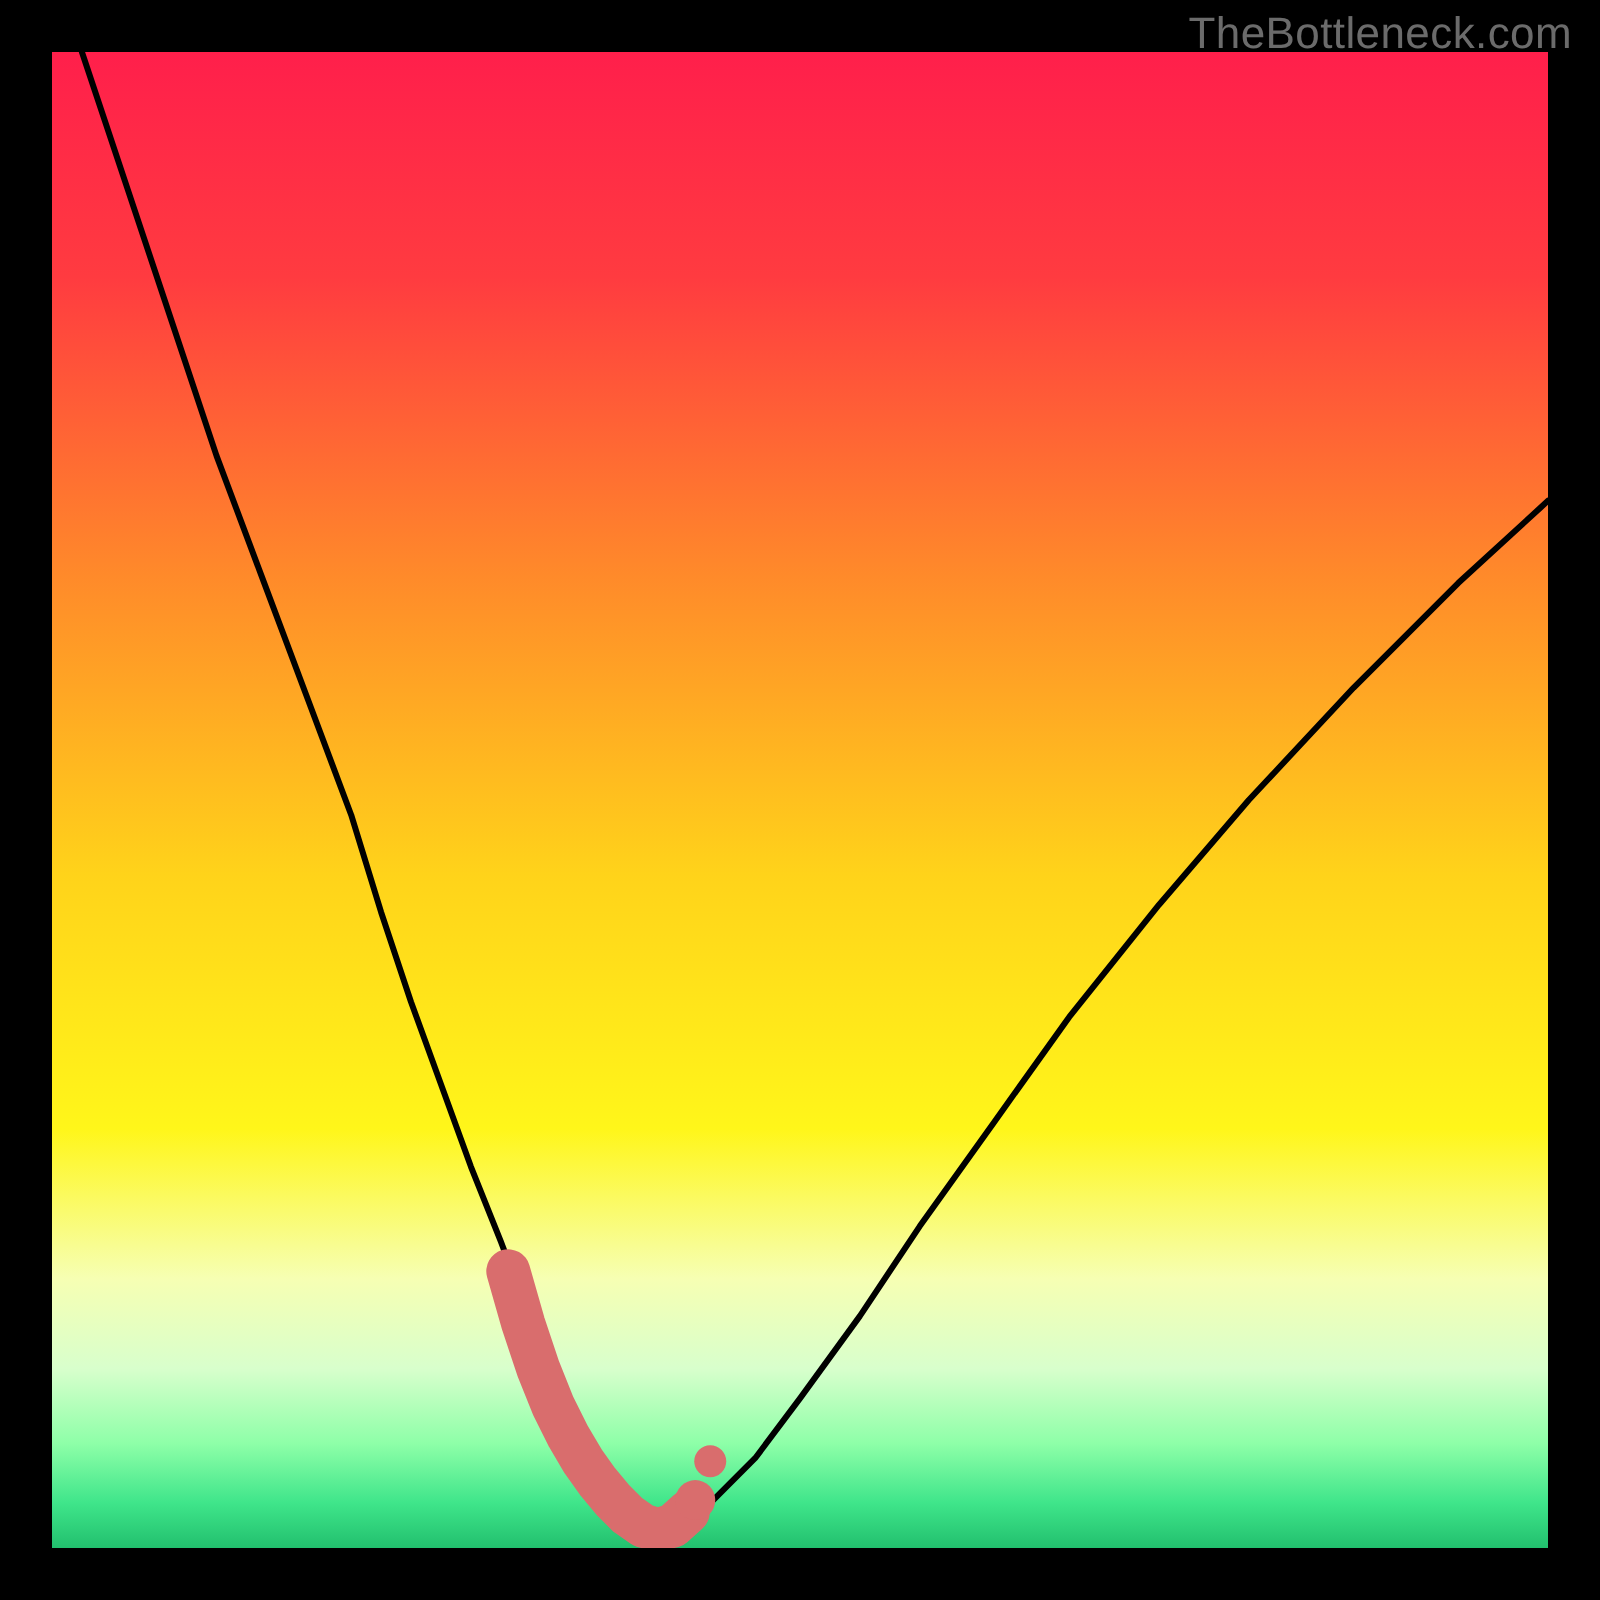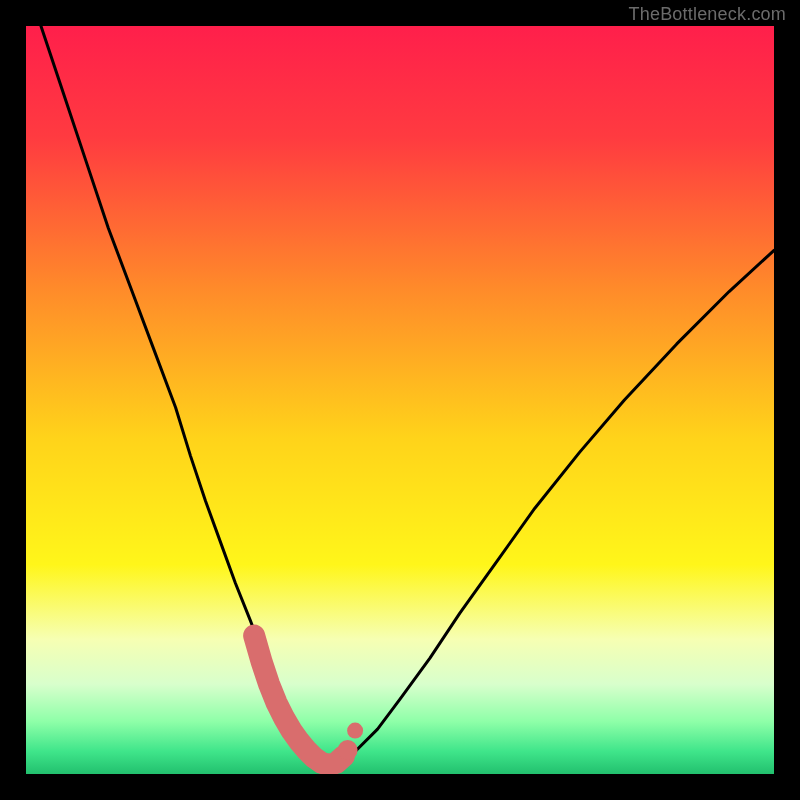--- a/index.html
+++ b/index.html
@@ -25,21 +25,21 @@
     left: 26px;
     width: 748px;
     height: 748px;
     overflow: hidden;
   }
   .watermark {
     position: absolute;
     top: 4px;
     right: 14px;
     color: #6b6b6b;
-    font-size: 18px;
+    font-size: 22px;
     font-weight: 500;
     letter-spacing: 0.2px;
   }
   svg {
     display: block;
   }
 </style>
 </head>
 <body>
 

